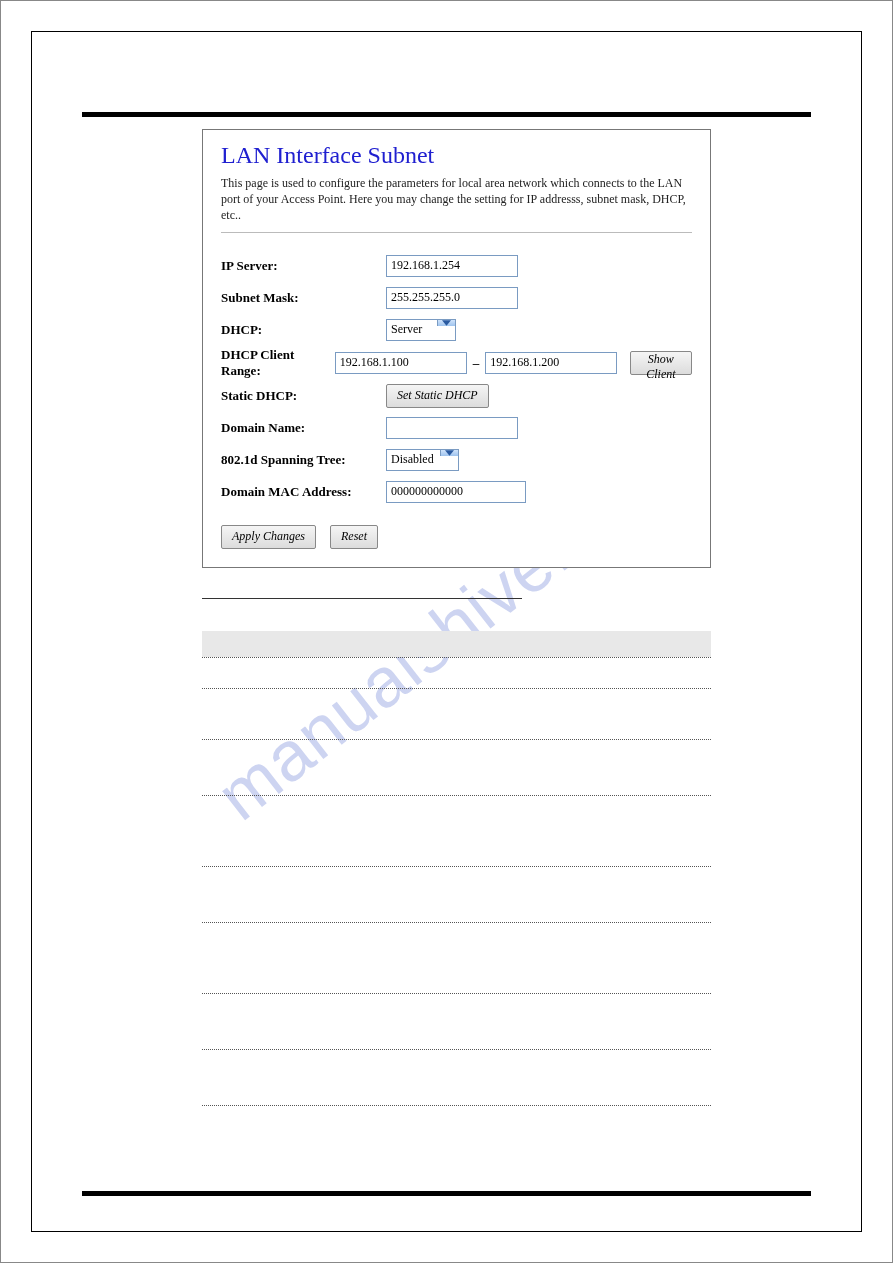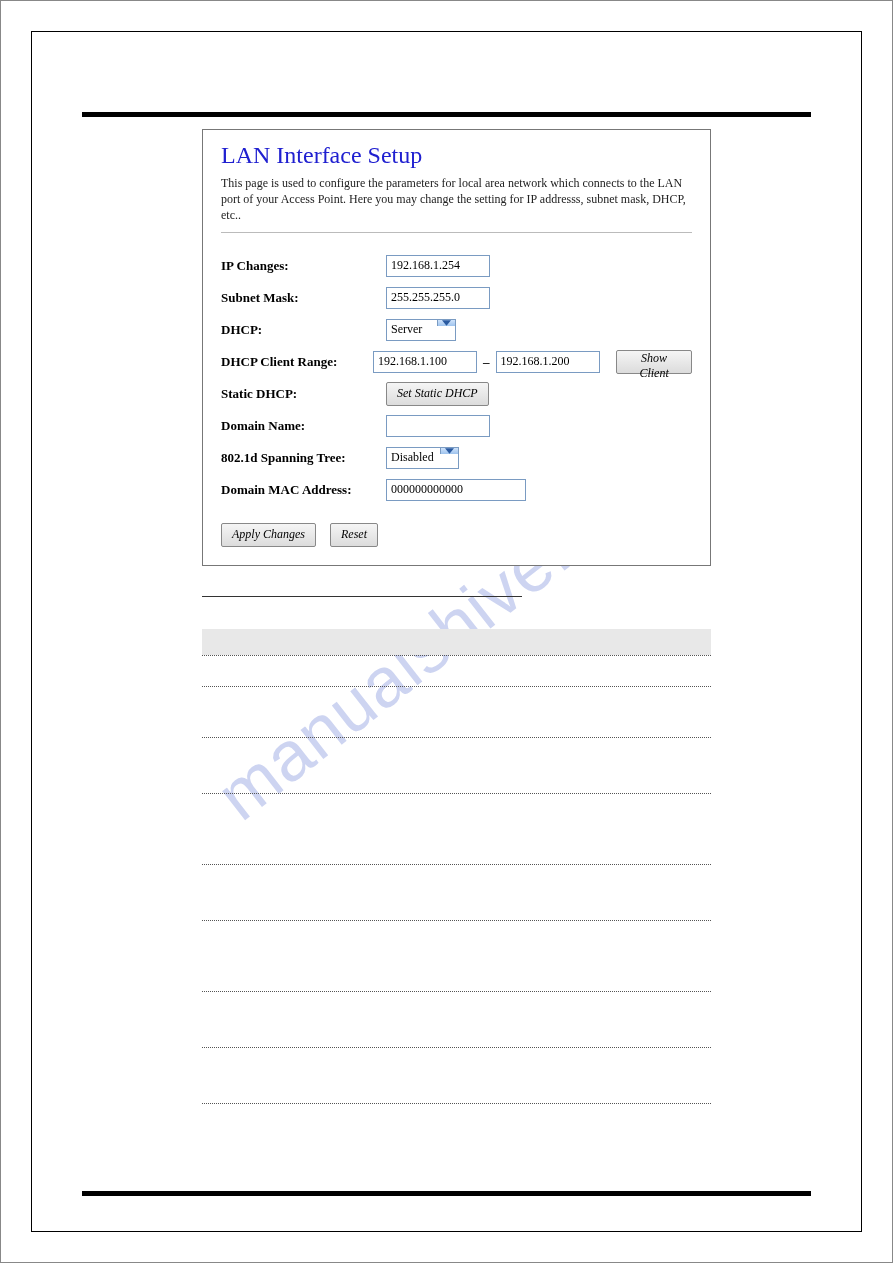--- a/index.html
+++ b/index.html
@@ -65,21 +65,21 @@
     align-items: center;
     min-height: 30px;
     margin-bottom: 2px;
   }
   .row .lbl {
     width: 165px;
     font-weight: bold;
     font-size: 13px;
   }
   .txt {
-    width: 104px;
+    width: 132px;
     height: 22px;
     border: 1px solid #7a9bc2;
     padding: 1px 4px;
     font-size: 12px;
     font-family: "Times New Roman", Times, serif;
     background: #fff;
   }
   .sel-wrap {
     display: inline-flex;
     align-items: flex-start;
@@ -152,27 +152,27 @@
 <body>
 
 <div class="page">
   <div class="inner">
 
     <div class="watermark">manualshive.com</div>
 
     <div class="thick-rule"></div>
 
     <div class="config-box">
-      <div class="config-title">LAN Interface Setup</div>
+      <div class="config-title">LAN Interface Subnet</div>
       <div class="config-desc">This page is used to configure the parameters for local area network which connects to the LAN port of your Access Point. Here you may change the setting for IP addresss, subnet mask, DHCP, etc..</div>
 
       <div class="form-area">
 
         <div class="row">
-          <div class="lbl">IP Changes:</div>
+          <div class="lbl">IP Server:</div>
           <input type="text" class="txt" value="192.168.1.254" style="">
         </div>
 
         <div class="row">
           <div class="lbl">Subnet Mask:</div>
           <input type="text" class="txt" value="255.255.255.0" style="">
         </div>
 
         <div class="row">
           <div class="lbl">DHCP:</div>

